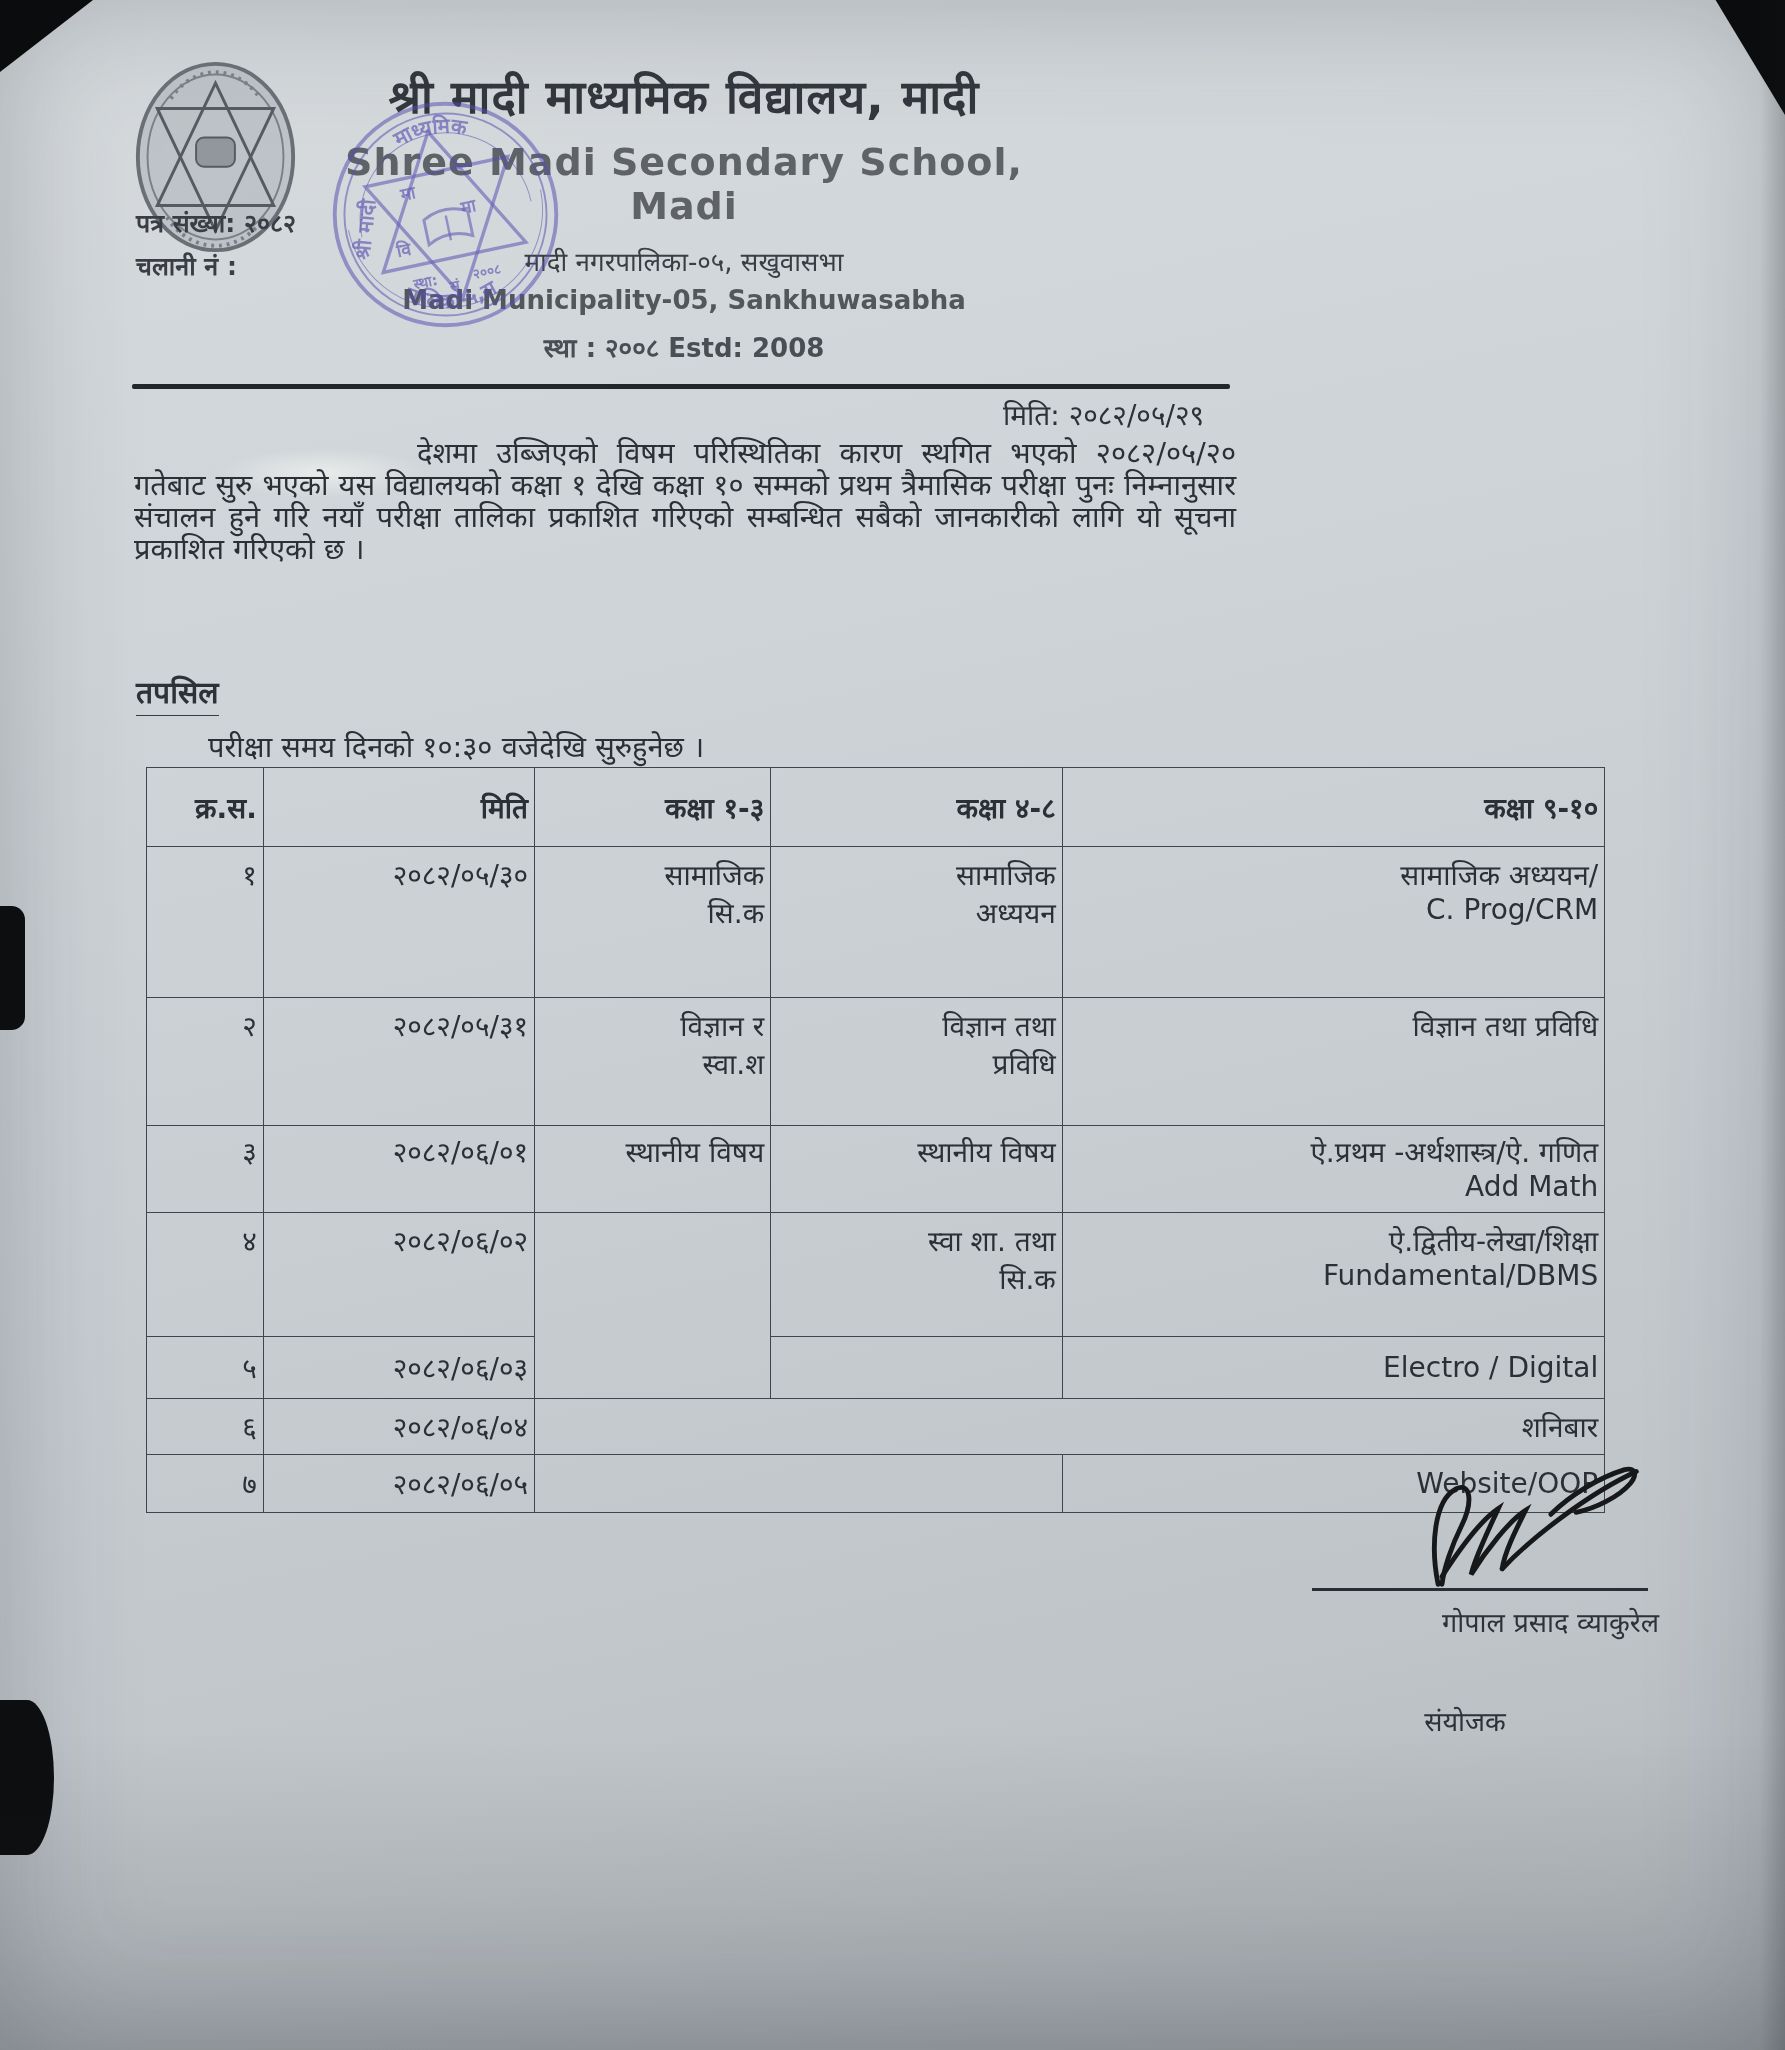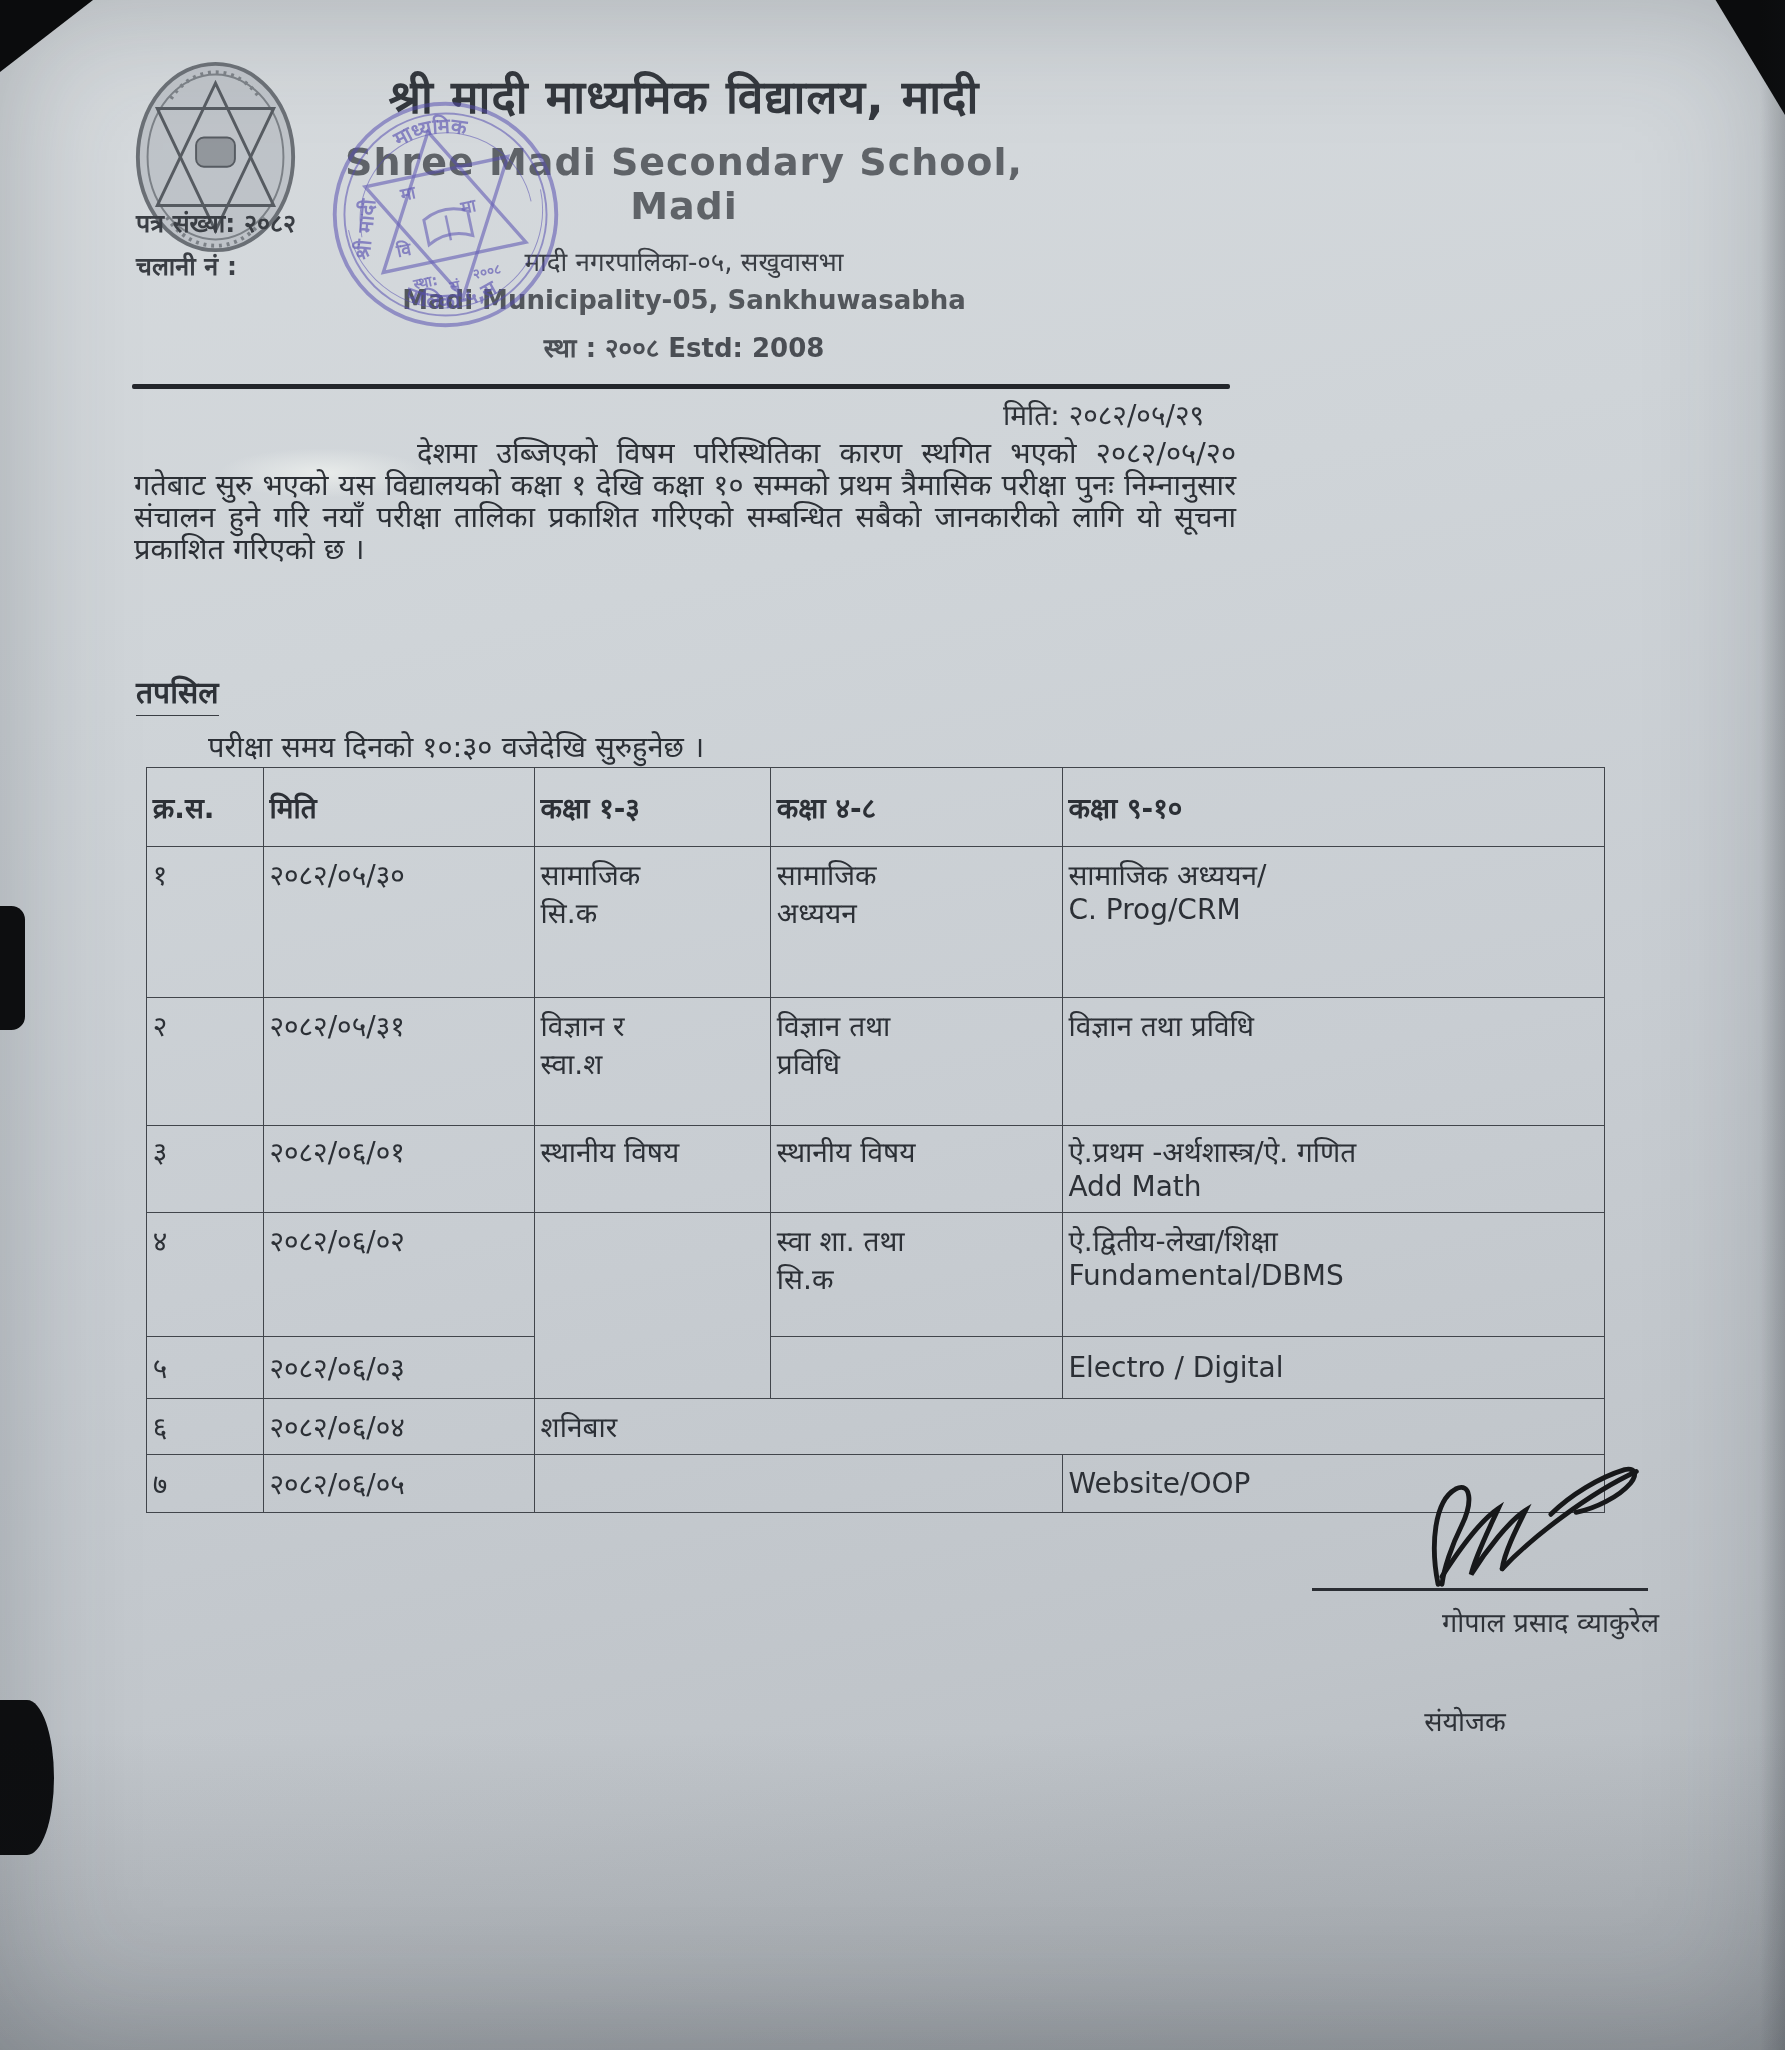--- a/index.html
+++ b/index.html
@@ -43,21 +43,21 @@
   .date-line{position:absolute;left:864px;top:395px;width:340px;text-align:right;font-size:28px;color:#2e3238;}
 
   .para{position:absolute;left:134px;top:437px;width:1102px;margin:0;
     font-size:29px;line-height:32px;text-align:justify;text-indent:283px;color:#2c3036;}
   .tapasil{position:absolute;left:136px;top:671px;font-size:30px;font-weight:bold;
     border-bottom:1.9px solid #3a3e44;padding-bottom:2.9px;}
   .exam-time{position:absolute;left:208px;top:726px;font-size:29px;color:#2c3036;}
 
   table.sched{position:absolute;left:146px;top:767px;width:1459px;border-collapse:collapse;
     font-size:28px;color:#2c3036;table-layout:fixed;}
-  table.sched th,table.sched td{border:1.9px solid #41454b;text-align:left;padding:1.9px 5.8px;}
+  table.sched th,table.sched td{border:1.9px solid #41454b;text-align:right;padding:1.9px 5.8px;}
   table.sched th{font-weight:bold;height:74px;}
   td.pre{white-space:pre-line;}
   tr.r1{height:151px;}  tr.r1 td{vertical-align:top;padding-top:7.8px;}
   tr.r1 td.c-sn, tr.r1 td.c-date{vertical-align:top;}
   tr.r2{height:128px;}  tr.r2 td{vertical-align:top;padding-top:7.8px;}
   tr.r3{height:87px;}   tr.r3 td{vertical-align:top;padding-top:5.8px;}
   tr.r4{height:124px;}  tr.r4 td{vertical-align:top;padding-top:7.8px;}
   tr.r5{height:62px;}
   tr.r6{height:56px;}
   tr.r7{height:58px;}

